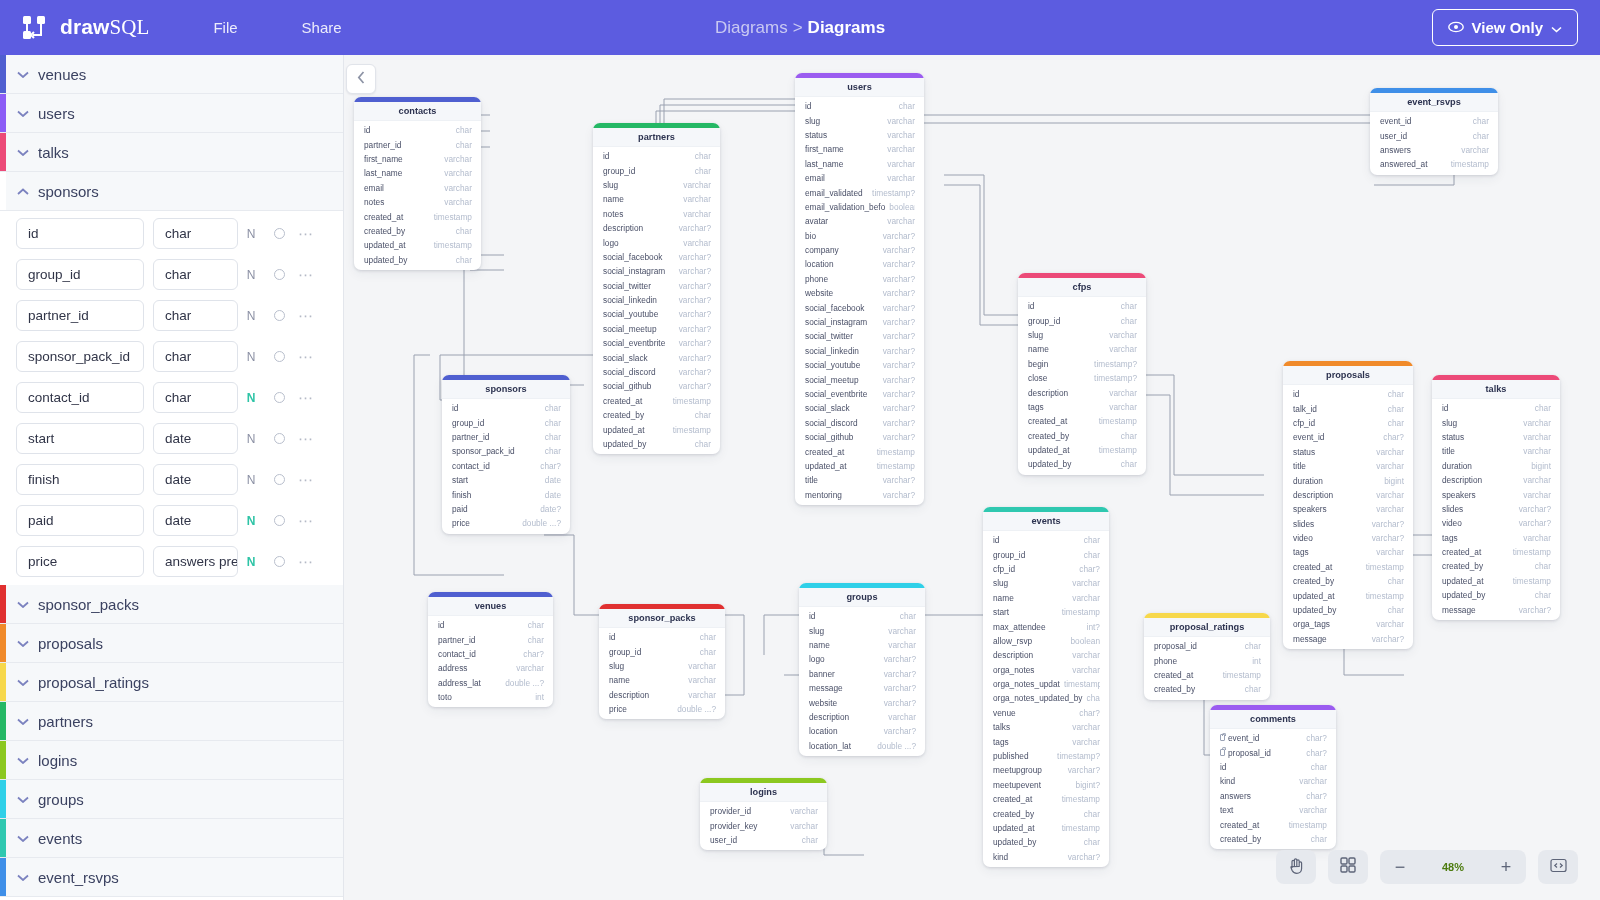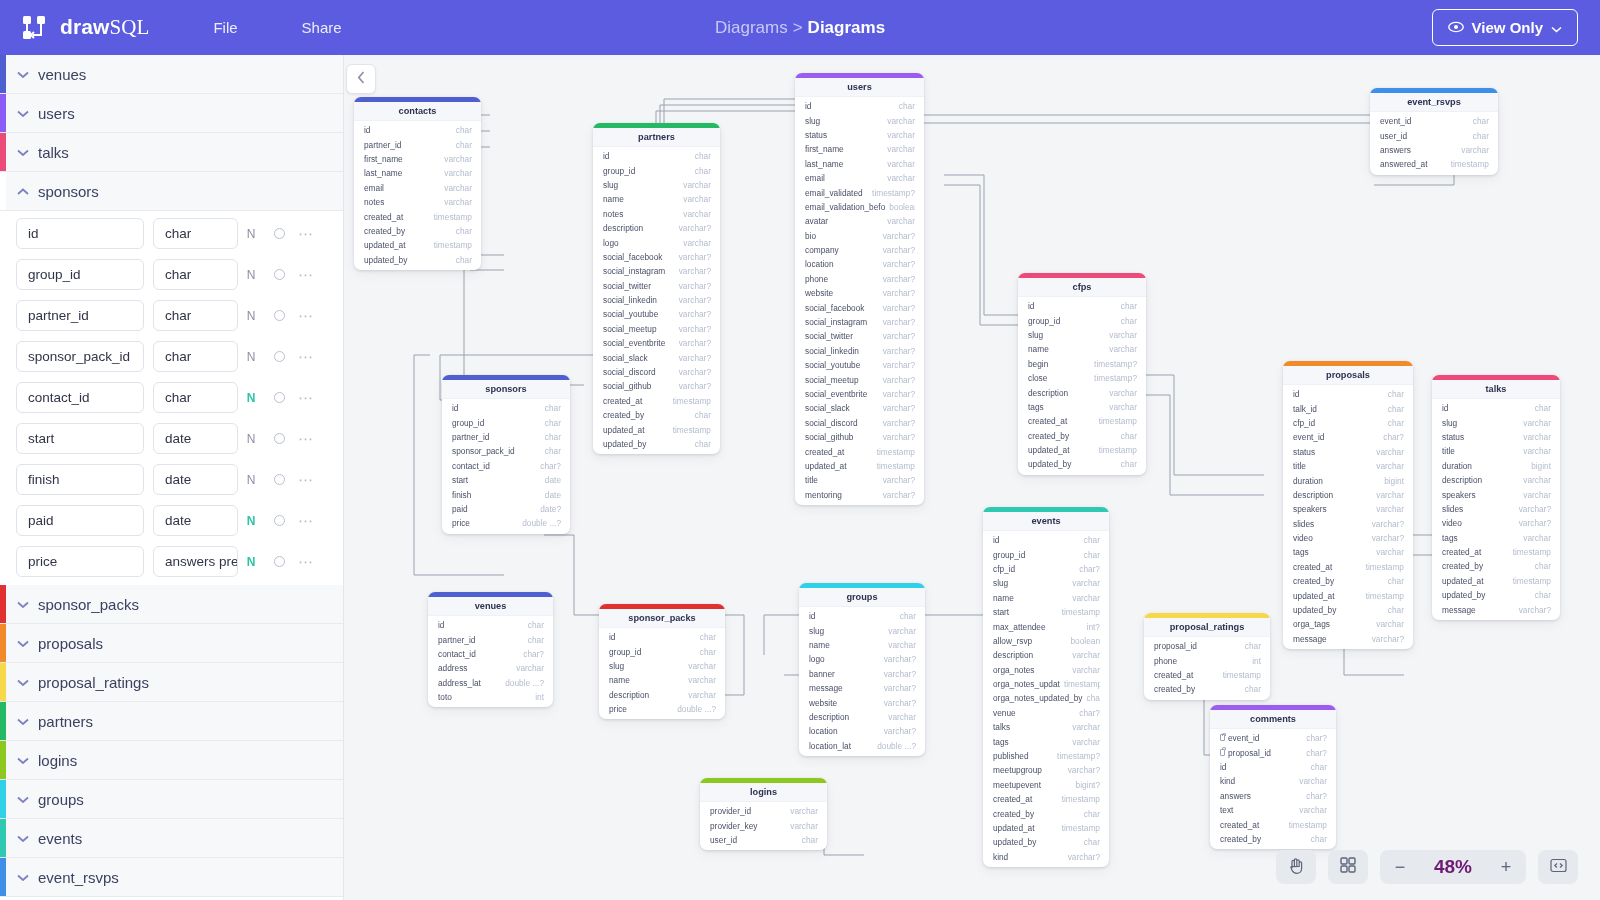--- a/index.html
+++ b/index.html
@@ -148,21 +148,21 @@
     z-index: 25;
   }
   .zgroup {
     display: flex; align-items: center;
     background: #e6e9ee; border-radius: 8px; overflow: hidden;
   }
   .zbtn {
     width: 40px; height: 34px; display: flex; align-items: center; justify-content: center;
     color: #5d6478; font-size: 18px; cursor: pointer;
   }
-  .zbtn.wide { width: 66px; font-size: 19px; font-weight: 600; color: #701a75; }
+  .zbtn.wide { width: 66px; font-size: 11px; font-weight: 600; color: #4d7c0f; }
   .zsolo {
     width: 40px; height: 34px; border-radius: 8px; background: #e6e9ee;
     display: flex; align-items: center; justify-content: center;
     color: #5d6478; font-size: 16px; cursor: pointer;
   }
 </style>
 </head>
 <body>
 
 <div class="topbar">

